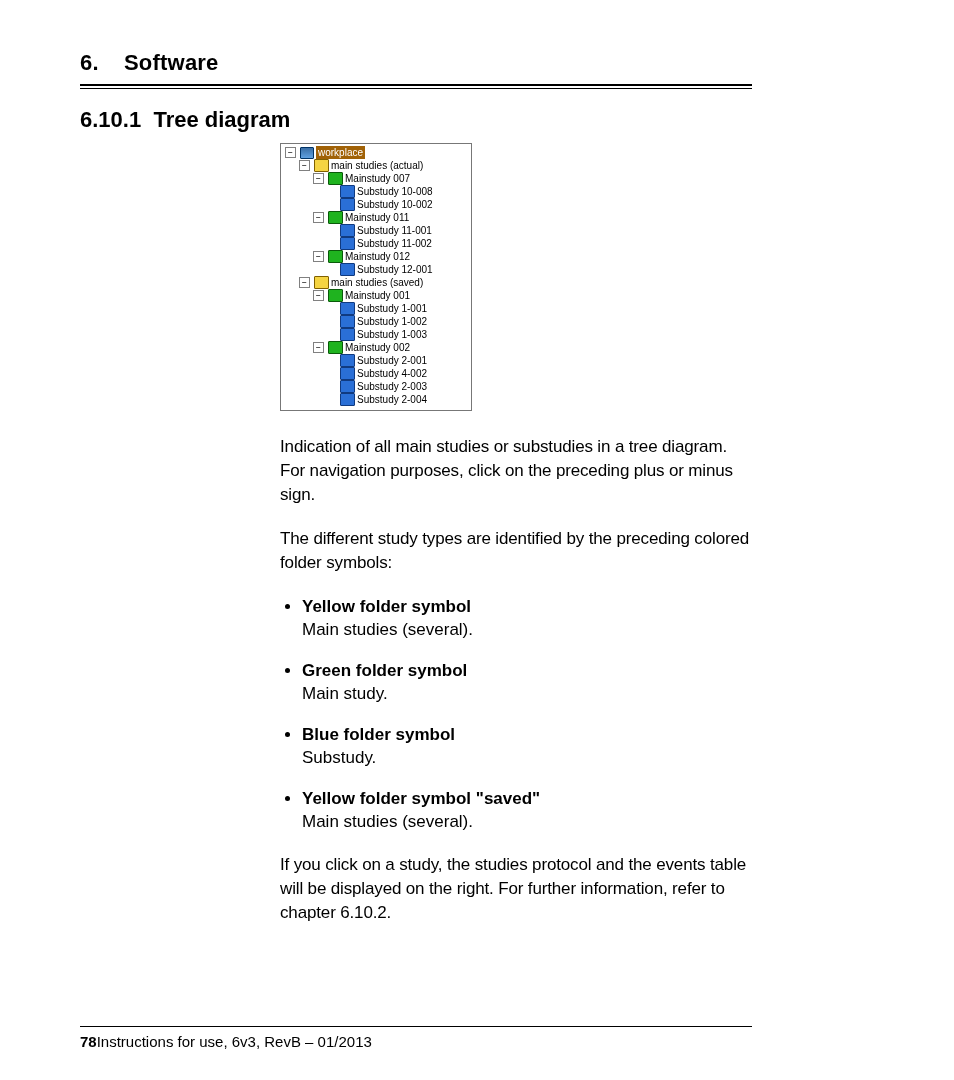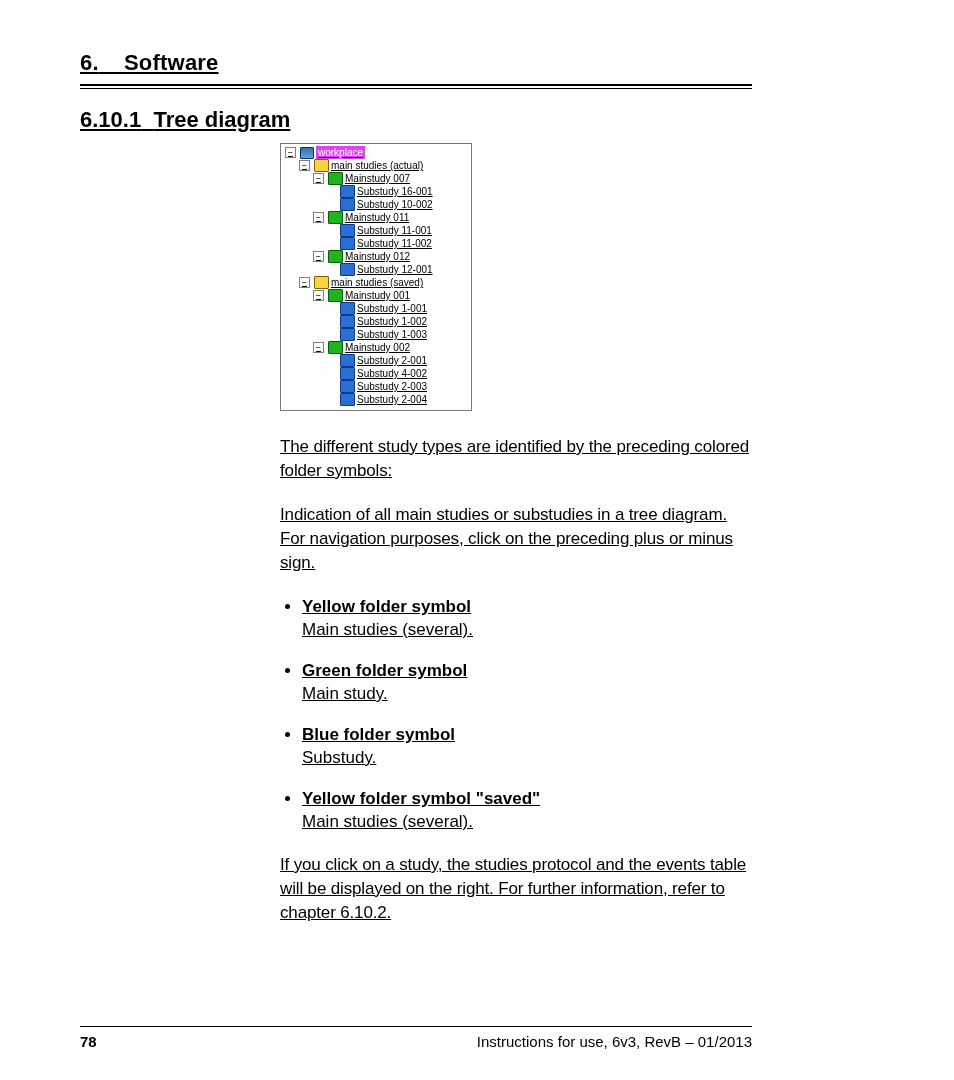--- a/index.html
+++ b/index.html
@@ -8,21 +8,20 @@
     font-family: Arial, Helvetica, sans-serif;
     background: #fff;
     color: #000;
   }
   .page {
     width: 832px;
     height: 1080px;
     box-sizing: border-box;
     padding: 50px 80px 30px 80px;
     position: relative;
-    text-decoration: underline;
   }
   .chapter-heading {
     font-weight: bold;
     font-size: 22px;
     font-family: "Arial Narrow", Arial, sans-serif;
     letter-spacing: 0.2px;
     padding-bottom: 8px;
   }
   .double-rule {
     border-top: 2px solid #000;
@@ -65,21 +64,21 @@
     position:relative; flex-shrink:0;
   }
   .ico-monitor {
     background: linear-gradient(#3a6ea5,#5fa0e0);
     border:1px solid #003366; width:12px; height:10px;
   }
   .ico-yellow { background:#f5d442; border:1px solid #806000; }
   .ico-green  { background:#1fb31f; border:1px solid #0a5a0a; }
   .ico-blue   { background:#2a6fd6; border:1px solid #103a80; }
   .root-label {
-    background:#d946ef; color:#fff; padding:0 2px;
+    background:#a16207; color:#fff; padding:0 2px;
   }
   .body-text {
     font-size: 17px;
     line-height: 24px;
     margin-bottom: 20px;
     font-family: Arial, Helvetica, sans-serif;
     letter-spacing: -0.15px;
   }
   ul.bullets {
     list-style: disc;
@@ -90,21 +89,21 @@
     font-size: 17px;
     line-height: 23px;
     margin-bottom: 18px;
   }
   ul.bullets li .lead { font-weight: bold; display:block; }
   .footer {
     position: absolute;
     left: 80px; right: 80px; bottom: 30px;
     border-top: 1px solid #000;
     padding-top: 6px;
-    display: flex; justify-content: space-between;
+    display: flex; 
     font-size: 15px;
   }
   .footer .pg { font-weight: bold; }
 </style>
 </head>
 <body>
 
 <div class="page">
 
   <div class="chapter-heading">
@@ -140,21 +139,21 @@
                     <span class="node">
                       <span class="expander">−</span>
                       <span class="ico ico-green"></span>
                       <span>Mainstudy 007</span>
                     </span>
                     <ul>
                       <li>
                         <span class="node">
                           <span class="exp-spacer"></span>
                           <span class="ico ico-blue"></span>
-                          <span>Substudy 16-001</span>
+                          <span>Substudy 10-008</span>
                         </span>
                       </li>
                       <li>
                         <span class="node">
                           <span class="exp-spacer"></span>
                           <span class="ico ico-blue"></span>
                           <span>Substudy 10-002</span>
                         </span>
                       </li>
                     </ul>
@@ -274,22 +273,22 @@
                       </li>
                     </ul>
                   </li>
                 </ul>
               </li>
             </ul>
         </li>
       </ul>
     </div>
 
+    <p class="body-text">Indication of all main studies or substudies in a tree diagram. For navigation purposes, click on the preceding plus or minus sign.</p>
     <p class="body-text">The different study types are identified by the preceding colored folder symbols:</p>
-    <p class="body-text">Indication of all main studies or substudies in a tree diagram. For navigation purposes, click on the preceding plus or minus sign.</p>
 
     <ul class="bullets" id="bullets">
         <li><span class="lead">Yellow folder symbol</span><span>Main studies (several).</span></li>
         <li><span class="lead">Green folder symbol</span><span>Main study.</span></li>
         <li><span class="lead">Blue folder symbol</span><span>Substudy.</span></li>
         <li><span class="lead">Yellow folder symbol "saved"</span><span>Main studies (several).</span></li>
       </ul>
 
     <p class="body-text">If you click on a study, the studies protocol and the events table will be displayed on the right. For further information, refer to chapter 6.10.2.</p>
 

